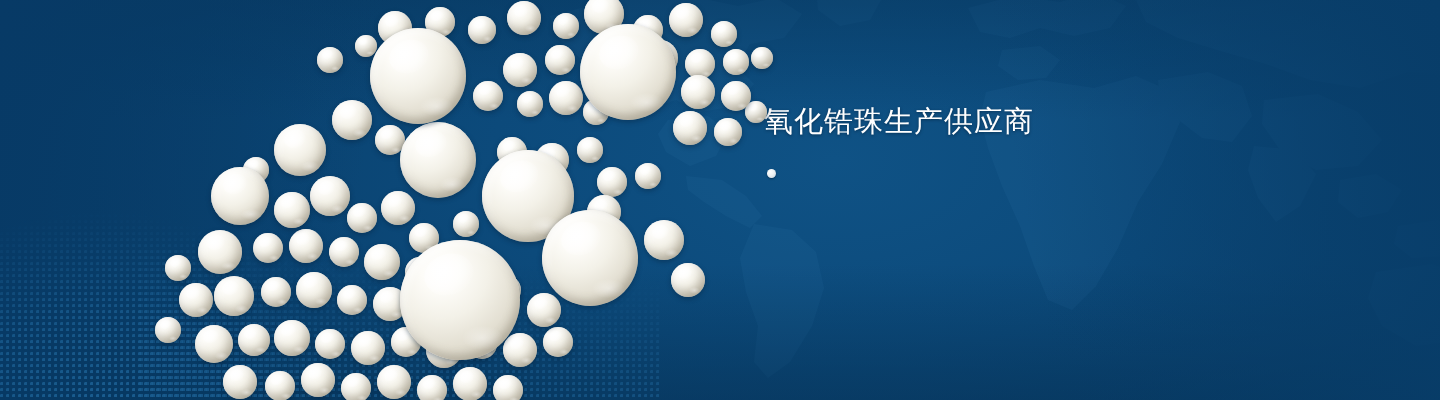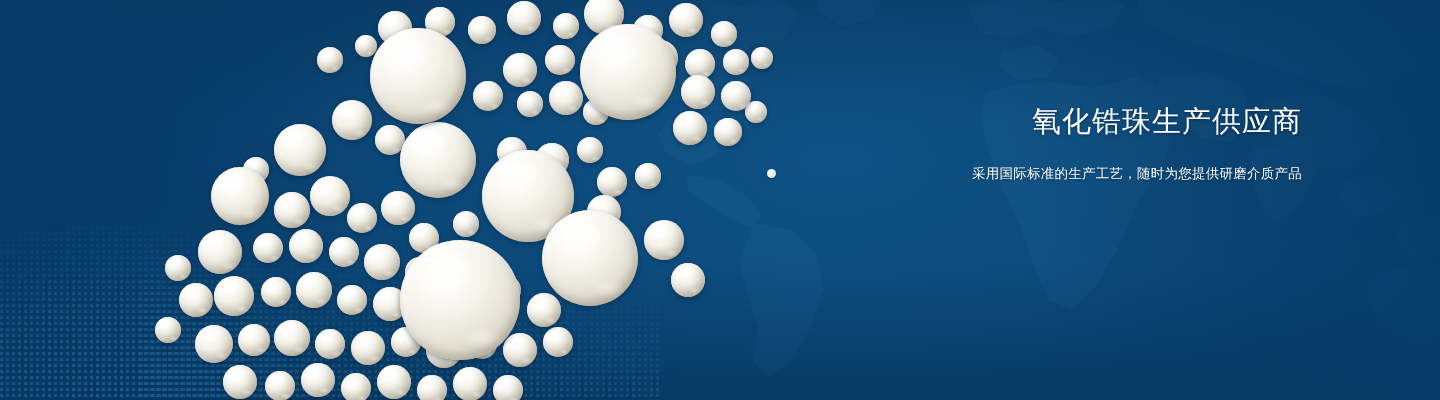--- a/index.html
+++ b/index.html
@@ -118,21 +118,20 @@
     background: radial-gradient(ellipse at 50% 50%, rgba(255,255,255,0.40) 0%, rgba(255,255,255,0) 72%);
     pointer-events: none;
   }
 
   
   .content {
     position: absolute;
     left: 762px;
     top: 104px;
     width: 540px;
-    text-align: right;
   }
   .title {
     color: #ffffff;
     font-size: 29px;
     line-height: 34px;
     letter-spacing: 1px;
     font-weight: 400;
     margin: 0 0 24px 2px;
     text-shadow: 0 1px 3px rgba(2,26,48,0.55);
     white-space: nowrap;
@@ -296,18 +295,17 @@
       <div class="bead" style="width: 26px; height: 26px; left: 583px; top: 99px; z-index: 26;"></div>
       <div class="bead" style="width: 22px; height: 22px; left: 751px; top: 47px; z-index: 22;"></div>
       <div class="bead" style="width: 22px; height: 22px; left: 745px; top: 101px; z-index: 22;"></div>
     </div>
 
   <div class="content">
     <h1 class="title">氧化锆珠生产供应商</h1>
     <ul class="bullets">
       <li class="bullet">
         <span class="dot"></span>
-        <span>采用国际标准的生产工艺，随时为您提供研磨介质产品</span>
       </li>
     </ul>
   </div>
 
 </div>
 
 </body></html>

